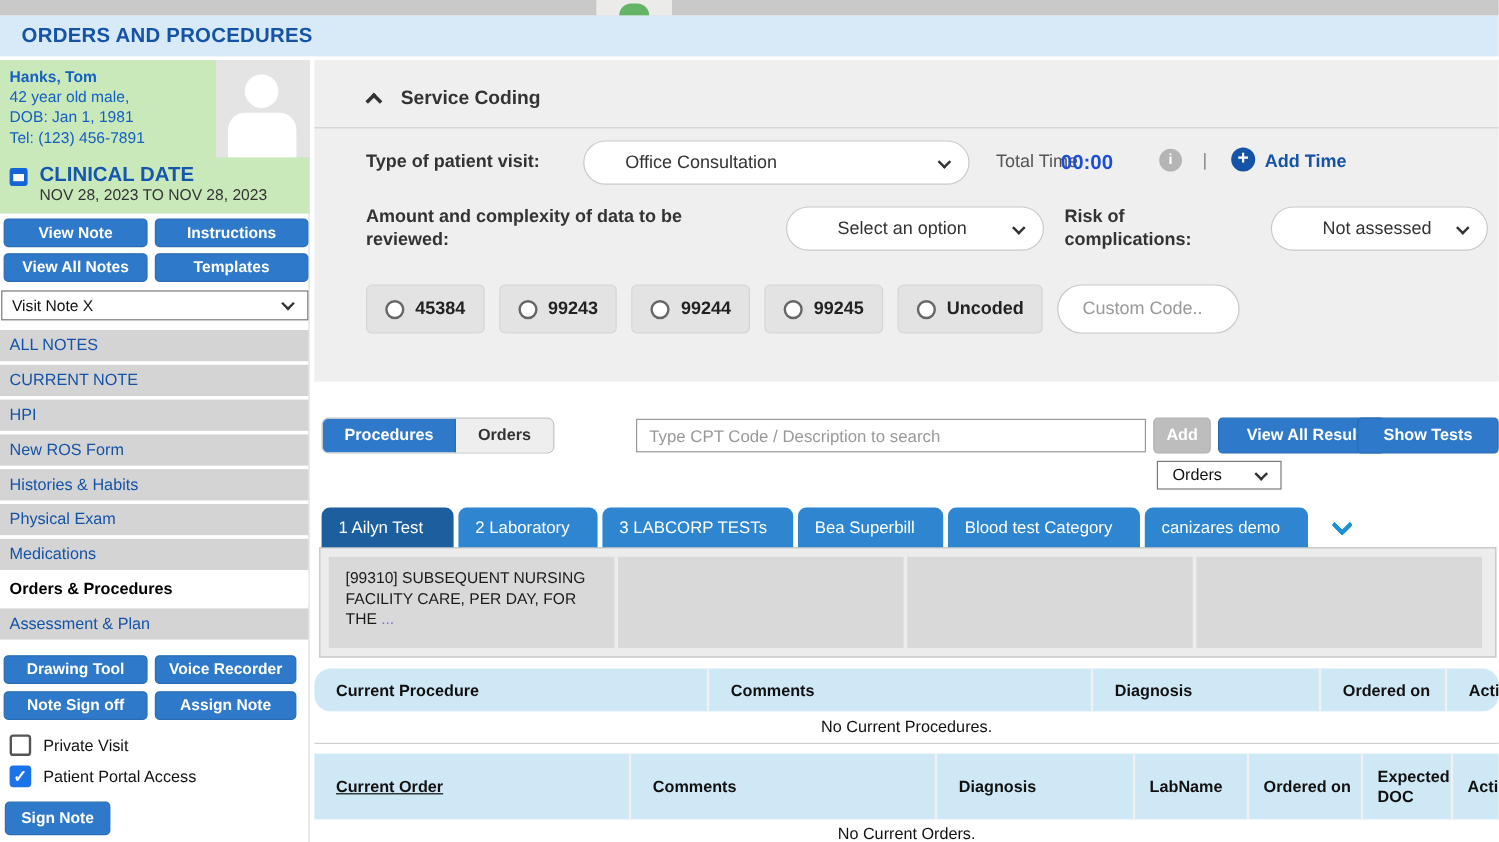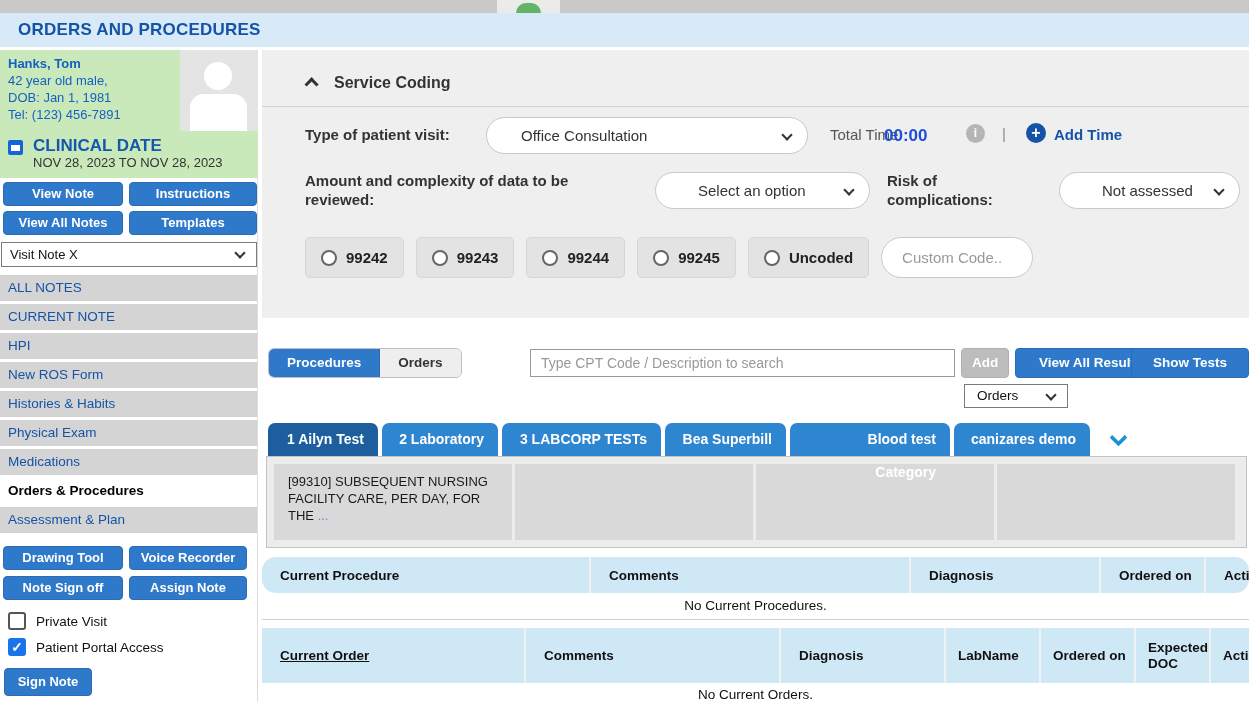--- a/index.html
+++ b/index.html
@@ -110,21 +110,21 @@
   .tb-add { left:699px; width:48px; background:#bdbdbd; border-color:#b0b0b0; }
   .tb-var { left:753px;padding-left:23px; }
   .tb-std { left:869px; }
   .filter-row { position:relative; margin-top:6px; height:24px; }
   .filter-select { position:absolute; left:702px; top:0; width:104px; height:24px; border:1px solid #7a7a7a;
                    background:#fff; font-size:13.5px; line-height:22px; padding-left:12px; color:#111; }
   .filter-select .chev { position:absolute; right:12px; top:6px; }
 
   
   .cat-row { position:relative; margin-top:15px; height:33px; padding-left:6px; display:flex; }
-  .cat-tab { height:33px; line-height:33px; text-align:right; color:#fff; font-weight:bold; font-size:14px;
+  .cat-tab { height:33px; line-height:33px; text-align:left; color:#fff; font-weight:normal; font-size:14px;
              background:#2e86d0; border-radius:7px 7px 0 0; margin-right:4px; cursor:pointer; padding:0 14px; }
   .cat-tab.active { background:#1d5f9e; }
   .cat-chev { position:absolute; left:850px; top:8px; width:13px; height:13px; border-right:4px solid #1e90d6;
               border-bottom:4px solid #1e90d6; transform:rotate(45deg); border-radius:2px; cursor:pointer; }
 
   .cards-zone { margin-left:4px; width:981px; height:92px; background:#ececec; border:1px solid #c2c2c2;
                 display:flex; padding:7px; }
   .card { width:238px; height:76px; background:#d9d9d9; margin-right:3px; padding:9px 14px;
           font-size:13px; line-height:17px; color:#1a1a1a; overflow:hidden; }
   .card .more { color:#7b7bdE; cursor:pointer; }
@@ -255,21 +255,21 @@
         <div class="lbl risk-lbl">Risk of complications:</div>
         <div class="pill risk-pill">
           <span>Not assessed</span>
           <span class="chev"></span>
         </div>
       </div>
 
       <div class="sc-row3">
         <div class="chip">
           <div class="radio"></div>
-          <div class="chip-lbl">99242</div>
+          <div class="chip-lbl">45384</div>
         </div>
         <div class="chip">
           <div class="radio"></div>
           <div class="chip-lbl">99243</div>
         </div>
         <div class="chip">
           <div class="radio"></div>
           <div class="chip-lbl">99244</div>
         </div>
         <div class="chip">

